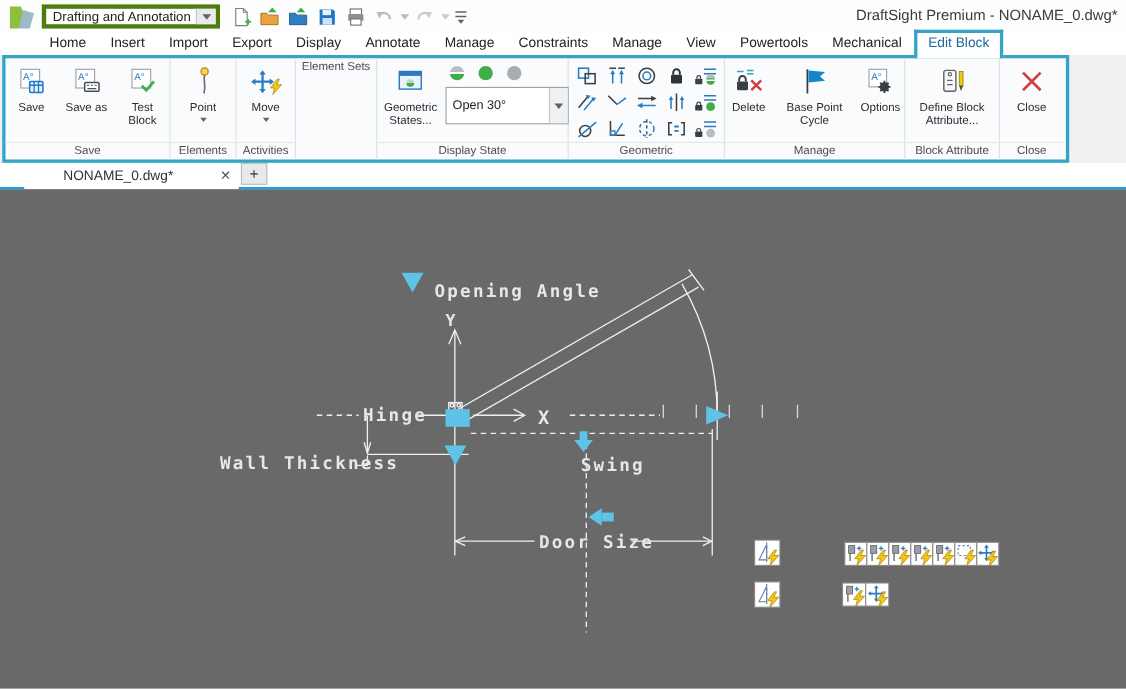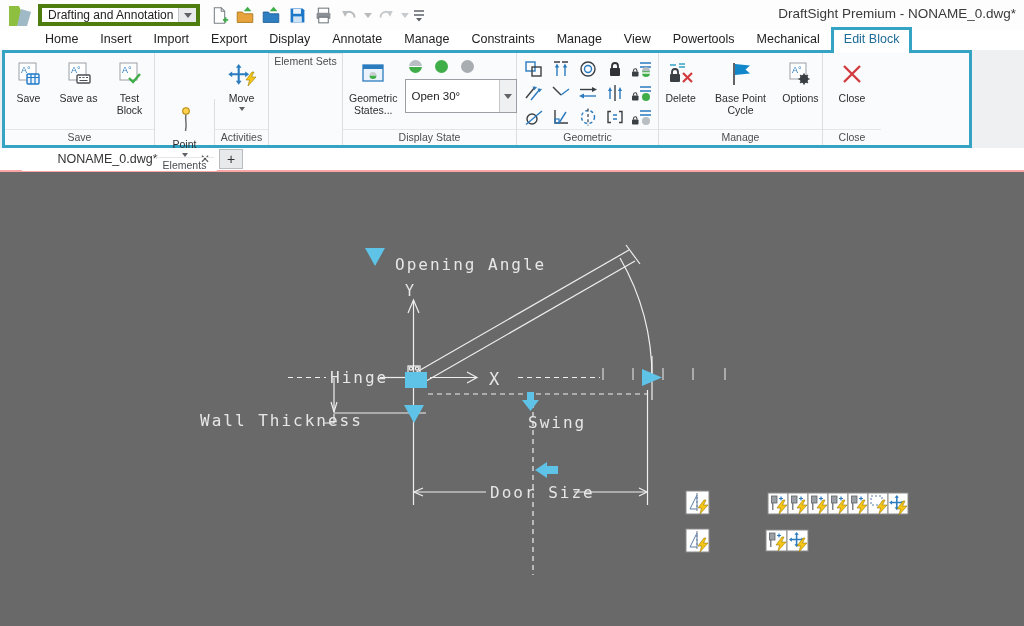--- a/index.html
+++ b/index.html
@@ -55,30 +55,30 @@
   #ds-select .stext { flex:1; padding-left:5px; }
   #ds-select .sarrow { width:17px; height:100%; background:#eef0f1; border-left:1px solid #c4c7ca;
     display:flex; align-items:center; justify-content:center; }
 
   
   #geo-grid { display:grid; grid-template-columns:repeat(5,27px); grid-template-rows:repeat(3,24px); gap:0; padding-top:2px; }
   .geo-cell { display:flex; align-items:center; justify-content:center; }
 
   
   #docstrip { position:absolute; left:0; top:148px; width:1024px; height:24px; background:#fff;
-    border-bottom:2px solid #fca5a5; display:flex; align-items:center; }
+    border-bottom:2px solid #0ea5e9; display:flex; }
   #doctab { display:flex; align-items:center; margin-left:22px; width:195px; height:24px;
     background:#fff; font-size:12.5px; color:#333; }
   #doctab .dname { flex:1; text-align:center; }
   #doctab .dclose { width:24px; text-align:center; color:#555; font-size:12px; cursor:default; }
   #newtab { width:24px; height:20px; margin-left:2px; background:#e7e9ea; border:1px solid #b9bcbe;
     display:flex; align-items:center; justify-content:center; font-size:14px; color:#333; }
 
   
-  #canvas { position:absolute; left:0; top:172px; width:1024px; height:454px; background:#696969; }
+  #canvas { position:absolute; left:0; top:172px; width:1024px; height:454px; background:#696969;font-weight:bold; }
   #canvas svg text { font-family:"DejaVu Sans Mono", monospace; fill:#e7e7e7; }
 </style>
 </head>
 <body>
 
 <svg width="0" height="0" style="position:absolute">
   <defs>
     <polygon id="bolt" points="6,0 0,8 3.5,8 2,14 10,5 5.5,5 8,0" fill="#f5c518" stroke="#9a7b00" stroke-width="0.6"></polygon>
     <g id="movecross">
       <path d="M8,2 V14 M2,8 H14" stroke="#2b7bbf" stroke-width="1.6" fill="none"></path>
@@ -222,21 +222,21 @@
             <text x="5" y="12" font-size="9" fill="#2b7bbf" font-family="Liberation Sans, sans-serif">A°</text>
             <path d="M12,17 l4,4 l7,-8" fill="none" stroke="#3fae49" stroke-width="2.4"></path>
           </svg>
           </span>
         <span class="lbl">Test Block</span>
       </div>
     </div>
     <div class="rgroup-label">Save</div>
   </div>
 
-  <div class="rgroup" style="width:60px;margin-top:46px;">
+  <div class="rgroup" style="width:60px;">
     <div class="rgroup-body">
       <div class="rbtn" style="width:52px;">
         <span class="ic">
           <svg width="24" height="28" viewBox="0 0 24 28">
             <circle cx="13" cy="5" r="3.3" fill="#ffd34d" stroke="#b8860b" stroke-width="1.1"></circle>
             <path d="M13,8.5 C11.5,13 14.5,17 12.5,25" fill="none" stroke="#6b6f73" stroke-width="1.5"></path>
           </svg>
           </span>
         <span class="lbl">Point</span>
         <span class="drop-after"></span>
@@ -438,20 +438,37 @@
             <circle cx="17" cy="18" r="1.6" fill="#fff"></circle>
             <path d="M17,12.5 V23.5 M11.5,18 H22.5 M13.2,14.2 L20.8,21.8 M20.8,14.2 L13.2,21.8" stroke="#3a3f44" stroke-width="1.7"></path>
           </svg>
           </span>
         <span class="lbl">Options</span>
       </div>
     </div>
     <div class="rgroup-label">Manage</div>
   </div>
 
+  <div class="rgroup" style="width:86px;">
+    <div class="rgroup-body">
+      <div class="rbtn" style="width:82px;">
+        <span class="ic">
+          <svg width="26" height="26" viewBox="0 0 26 26">
+            <rect x="5" y="3" width="11" height="19" rx="2" fill="#f7f7f7" stroke="#5f6368" stroke-width="1.3"></rect>
+            <circle cx="10.5" cy="6.5" r="1.5" fill="none" stroke="#5f6368" stroke-width="1"></circle>
+            <path d="M8,12 H13 M8,16 H13" stroke="#5f6368" stroke-width="1.2"></path>
+            <rect x="19" y="4" width="3.5" height="13" fill="#f5c518" stroke="#9a7b00" stroke-width="0.7"></rect>
+            <polygon points="19,17 22.5,17 20.7,22" fill="#4a4f54"></polygon>
+          </svg>
+          </span>
+        <span class="lbl">Define Block Attribute...</span>
+      </div>
+    </div>
+    <div class="rgroup-label">Block Attribute</div>
+  </div>
 
   <div class="rgroup" style="width:58px;">
     <div class="rgroup-body">
       <div class="rbtn" style="width:50px;">
         <span class="ic">
           <svg width="24" height="24" viewBox="0 0 24 24">
             <path d="M4,4 L20,20 M20,4 L4,20" stroke="#d23b3f" stroke-width="2.4"></path>
           </svg>
           </span>
         <span class="lbl">Close</span>

